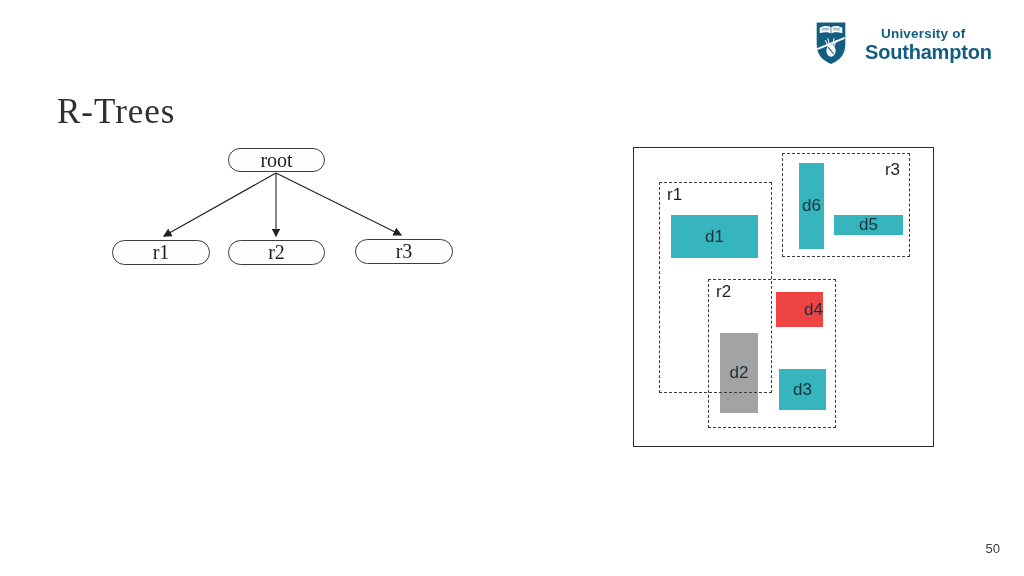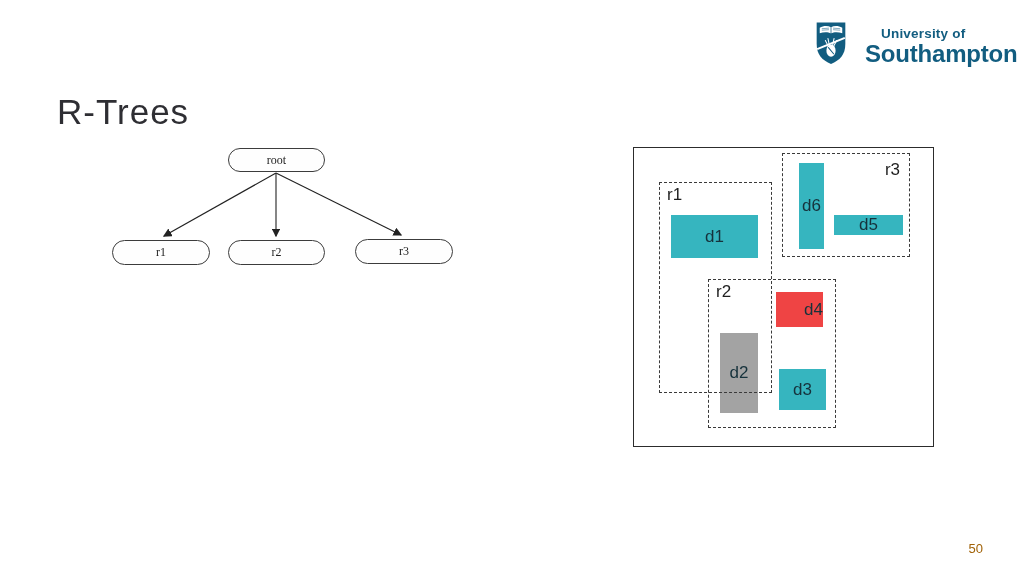--- a/index.html
+++ b/index.html
@@ -9,45 +9,45 @@
   .slide {
     position: absolute; left: 0; top: 0; width: 1024px; height: 576px;
     background: #ffffff;
   }
 
   
   .slide-title {
     position: absolute; left: 57px; top: 92px;
     font-size: 35px; font-weight: 500; color: #2e2e33;
     letter-spacing: 1px;
-    font-family: Liberation Sans, sans-serif;
+    font-family: Liberation Serif, serif;
   }
 
   
   .logo {
     position: absolute; left: 815px; top: 21px;
     display: flex; align-items: flex-start;
   }
   .logo-shield { width: 32px; height: 44px; flex: 0 0 auto; }
   .logo-text { margin-left: 18px; color: #125d80; line-height: 1; }
   .logo-line1 {
     font-size: 13.5px; font-weight: bold; margin-left: 16px; margin-top: 6px;
     letter-spacing: 0.2px;
   }
   .logo-line2 {
-    font-size: 24px; font-weight: bold; margin-top: 1px; letter-spacing: -0.2px;
+    font-size: 20px; font-weight: bold; margin-top: 1px; letter-spacing: -0.2px;
   }
 
   
   .tree-node {
     position: absolute; height: 25px;
     border: 1.2px solid #3c3c3c; border-radius: 13px;
     background: #fefefe;
     display: flex; align-items: center; justify-content: center;
-    font-family: "Liberation Serif", serif; font-size: 12px; color: #1d1d1d;
+    font-family: "Liberation Serif", serif; font-size: 20px; color: #1d1d1d;
   }
   #node-root { left: 228px; top: 148px; width: 97px; height: 24px; }
   #node-r1   { left: 112px; top: 240px; width: 98px; }
   #node-r2   { left: 228px; top: 240px; width: 97px; }
   #node-r3   { left: 355px; top: 239px; width: 98px; }
 
   .tree-arrows { position: absolute; left: 0; top: 0; width: 1024px; height: 576px; pointer-events: none; }
 
   
   .spatial-layer { position: absolute; left: 0; top: 0; width: 1024px; height: 576px; }
@@ -63,22 +63,22 @@
     position: absolute; border: 1.5px dashed #3a3a3a;
   }
   .region-label {
     position: absolute; font-size: 17px; color: #1f1f1f; line-height: 1;
   }
   .region-label.tl { left: 7px; top: 3px; }
   .region-label.tr { right: 9px; top: 7px; }
 
   
   .page-number {
-    position: absolute; right: 41px; bottom: 20px;
-    font-size: 13px; color: #a16207;
+    position: absolute; right: 24px; bottom: 20px;
+    font-size: 13px; color: #404040;
   }
 </style>
 </head>
 <body>
 
 <div class="slide">
 
   <div class="slide-title">R-Trees</div>
 
   <div class="logo">

